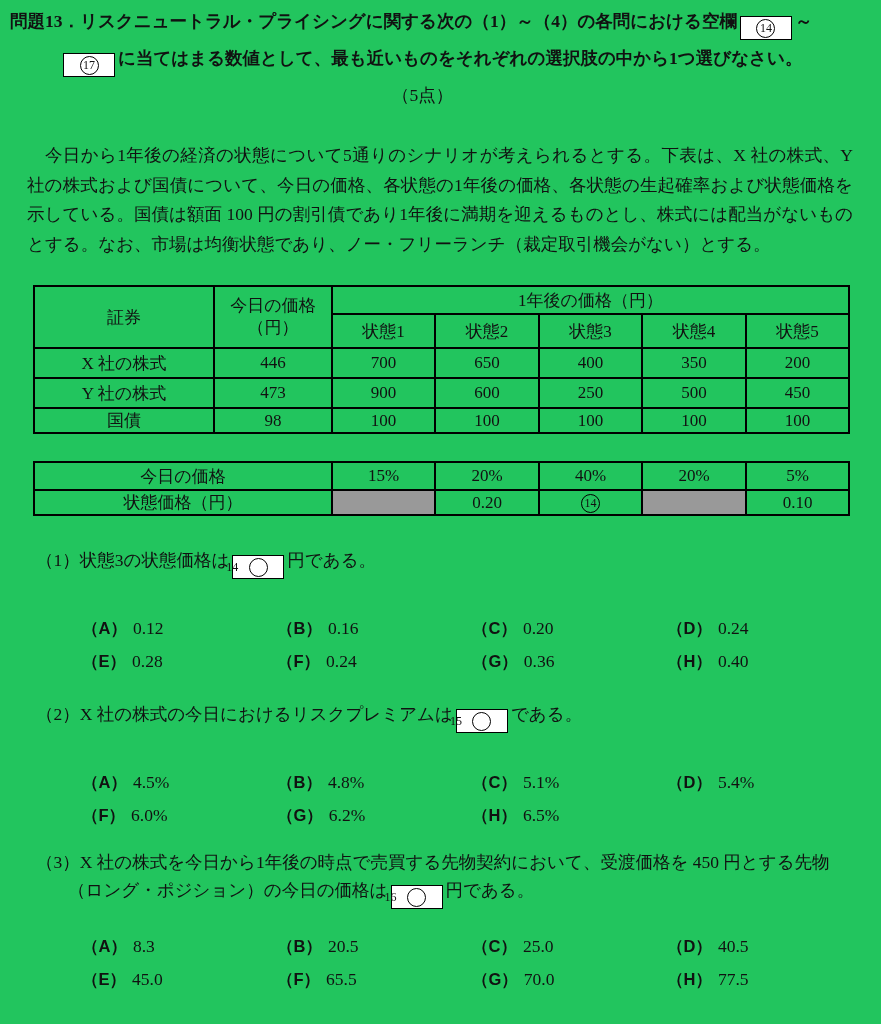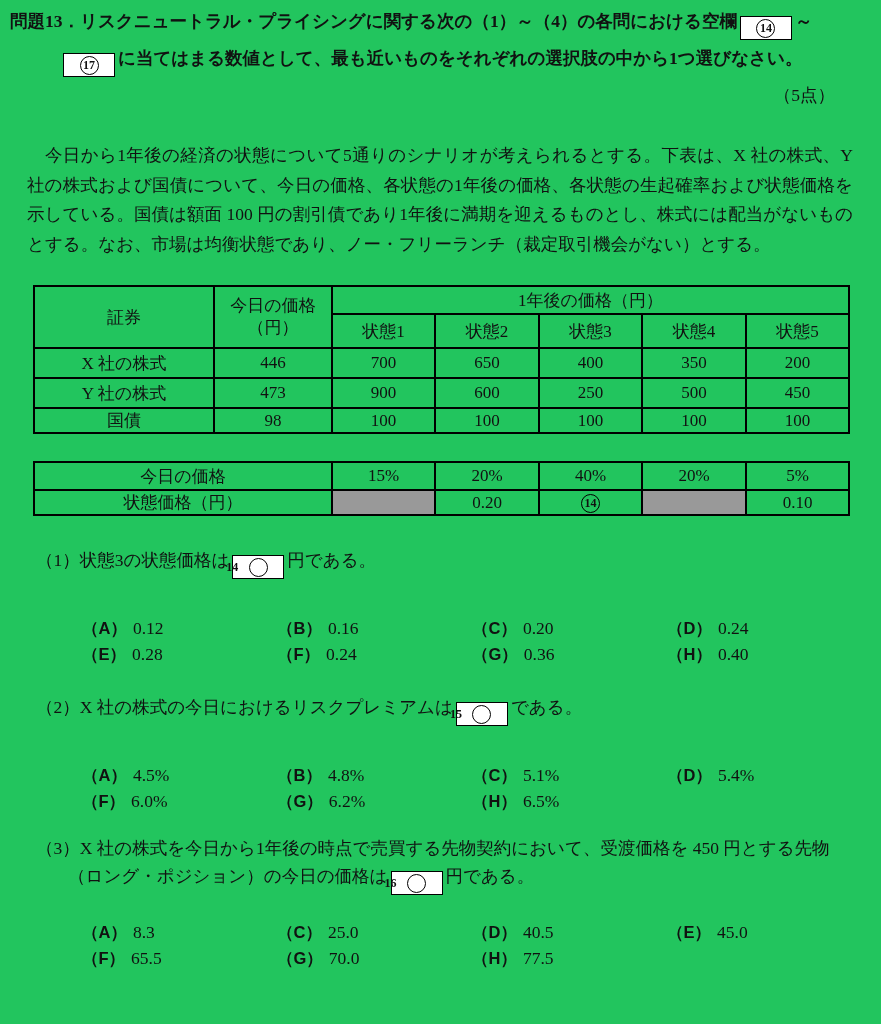--- a/index.html
+++ b/index.html
@@ -19,31 +19,31 @@
 
   
   .t1 {
     margin: 0; font-size: 17.5px; font-weight: bold;
     line-height: 27px; white-space: nowrap;
   }
   .t2 {
     margin: 5px 0 0 50px; font-size: 17.5px; font-weight: bold;
     line-height: 27px; white-space: nowrap;
   }
-  .points { margin: 6px 0 0 0; font-size: 17.5px; text-align: right; padding-right: 18px; line-height: 24px; }
+  .points { margin: 6px 0 0 0; font-size: 17.5px; text-align: center; padding-right: 18px; line-height: 24px; }
 
   .blank-box {
     display: inline-flex; align-items: center; justify-content: center;
     width: 52px; height: 24px; border: 1.5px solid #000;
     vertical-align: -5px; margin: 0 3px; background: #fff; font-weight: normal;
   }
   .circled {
     display: inline-flex; align-items: center; justify-content: center;
     width: 19px; height: 19px; border: 1.2px solid #000; border-radius: 50%;
-    font-size: 12px; line-height: 1; font-weight: bold;
+    font-size: 12px; line-height: 1; font-weight: normal;
   }
 
   
   .intro {
     margin: 34px 0 0 17px; font-size: 17.5px; line-height: 29.5px;
     text-align: justify; text-indent: 18px;
   }
 
   
   table.tbl {
@@ -62,21 +62,21 @@
   
   .q-text {
     margin: 16px; font-size: 17.5px; line-height: 28px;
     padding-left: 42px; text-indent: -32px;
   }
   .qb1 .q-text { margin-top: 30px; }
   .qb2 .q-text { margin-top: 26px; }
   .qb3 .q-text { margin-top: 20px; }
   .opts {
     display: grid; grid-template-columns: 195px 195px 195px 180px;
-    padding-left: 72px; margin-top: 36px; 
+    padding-left: 72px; margin-top: 36px; row-gap: 7px;
     font-size: 17.5px; line-height: 26px;
   }
   .qb3 .opts { margin-top: 24px; }
   .opt-key {
     font-weight: bold;
     font-family: "Liberation Sans", "DejaVu Sans", sans-serif;
     font-size: 16.5px;
   }
   .opt-val { margin-left: 6px; }
 </style>
@@ -207,20 +207,21 @@
       <div><span class="opt-key">（H）</span><span class="opt-val">6.5%</span></div>
     </div>
   </div>
 
   <div class="qb3">
     <p class="q-text"><span>（3）</span><span>X 社の株式を今日から1年後の時点で売買する先物契約において、受渡価格を 450 円とする先物</span><br><span>（ロング・ポジション）の今日の価格は</span><span class="blank-box">
           <span class="circled">16</span>
         </span><span>円である。</span></p>
     <div class="opts">
       <div><span class="opt-key">（A）</span><span class="opt-val">8.3</span></div>
+      <div><span class="opt-key">（B）</span><span class="opt-val">20.5</span></div>
       <div><span class="opt-key">（C）</span><span class="opt-val">25.0</span></div>
       <div><span class="opt-key">（D）</span><span class="opt-val">40.5</span></div>
       <div><span class="opt-key">（E）</span><span class="opt-val">45.0</span></div>
       <div><span class="opt-key">（F）</span><span class="opt-val">65.5</span></div>
       <div><span class="opt-key">（G）</span><span class="opt-val">70.0</span></div>
       <div><span class="opt-key">（H）</span><span class="opt-val">77.5</span></div>
     </div>
   </div>
 
 </div>

